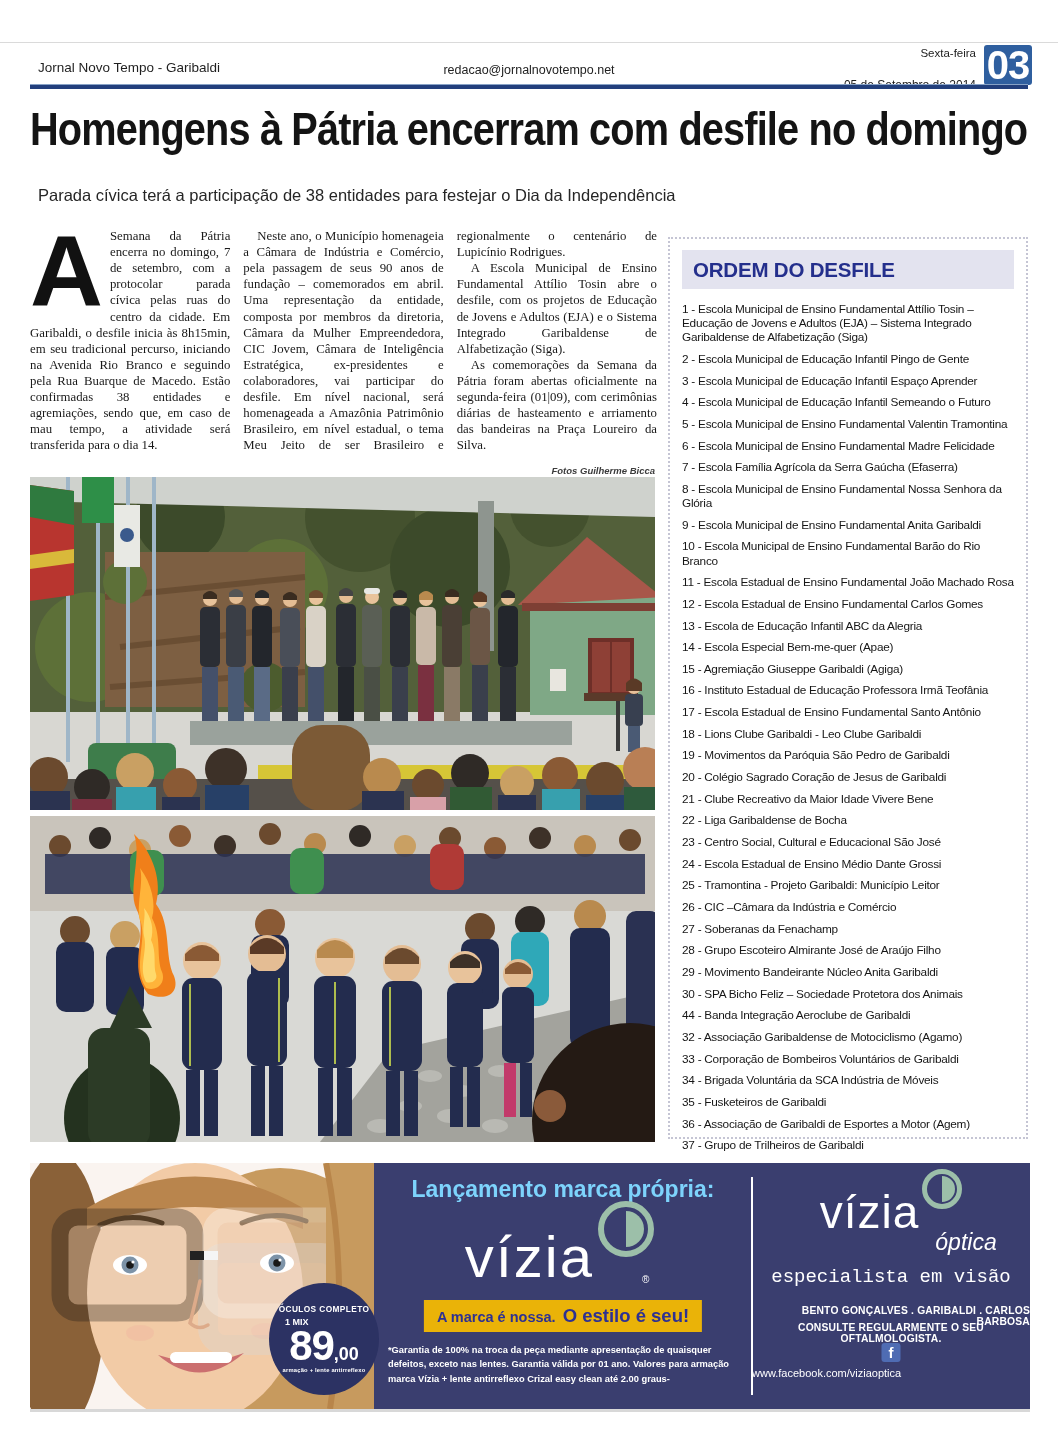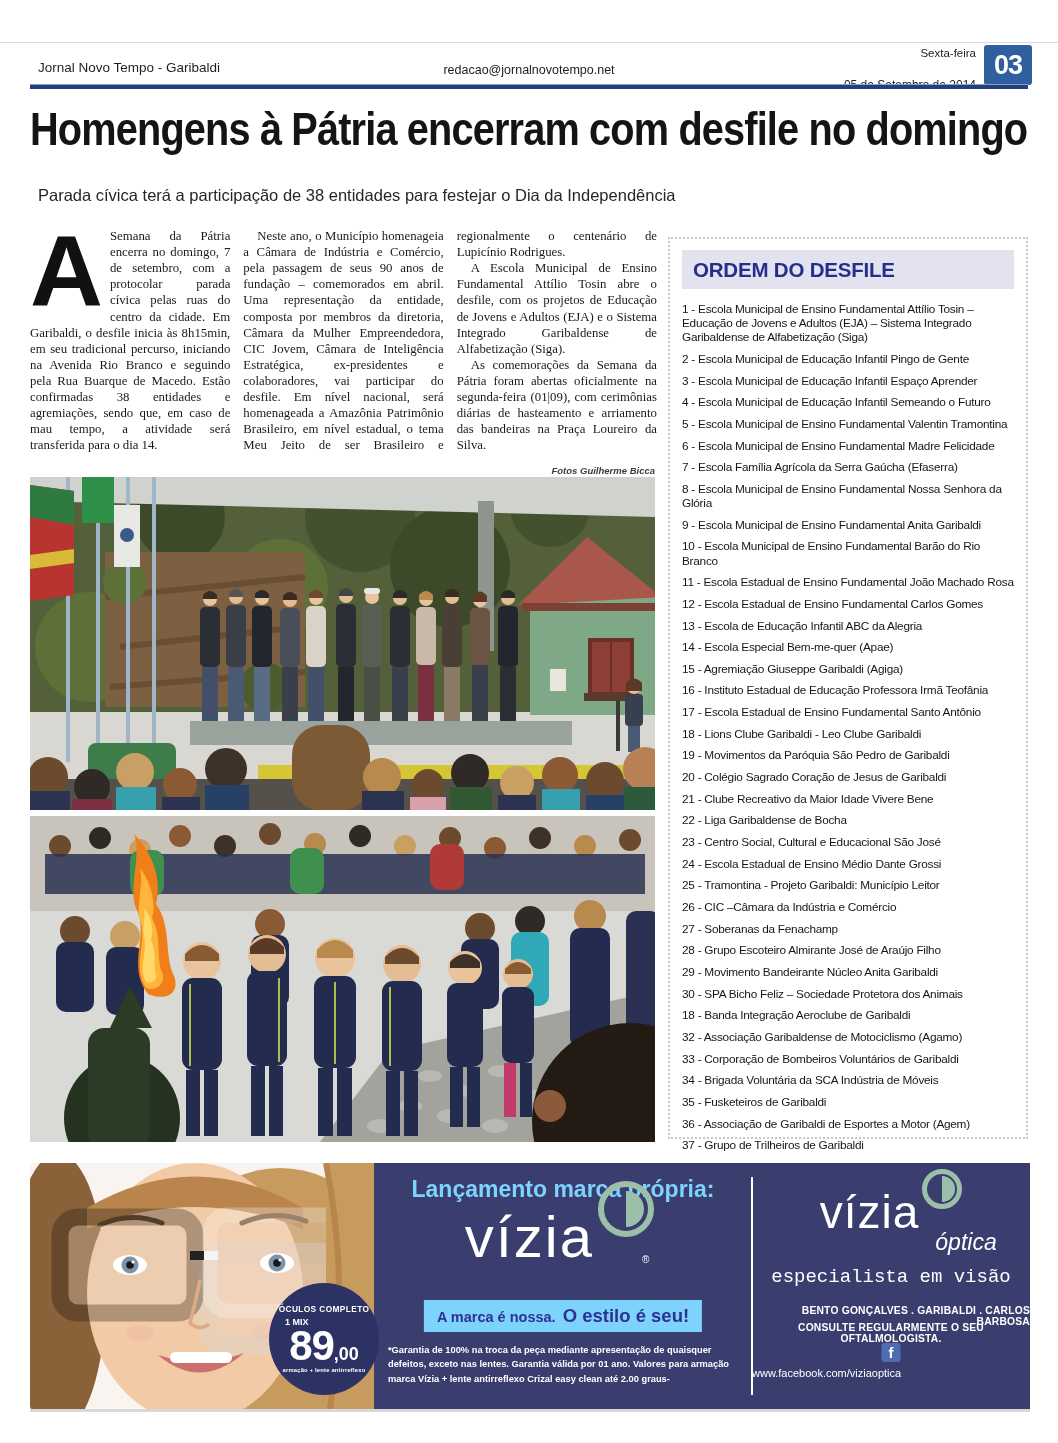--- a/index.html
+++ b/index.html
@@ -6,21 +6,21 @@
   #page{position:relative;width:1058px;height:1443px;background:#fff;margin:0 auto;
         font-family:"Liberation Sans",sans-serif;color:#1a1a1a;overflow:hidden;}
   .abs{position:absolute;}
   
   .topline{left:0;right:0;top:42px;height:1px;background:#dadada;}
   .m-paper{left:38px;top:60px;font-size:13.5px;color:#1f1f1f;}
   .m-email{left:0;width:100%;top:63px;text-align:center;font-size:12.5px;color:#222;}
   .m-weekday{right:82px;top:47px;font-size:11.5px;text-align:right;color:#222;}
   .m-date{right:82px;top:78px;font-size:12px;text-align:right;color:#222;}
   .m-pagebox{left:984px;top:45px;width:48px;height:40px;background:#2f5f9f;border-radius:3px;
-             color:#fff;font-weight:700;font-size:27px;line-height:40px;text-align:center;letter-spacing:-1px;}
+             color:#fff;font-weight:700;font-size:40px;line-height:40px;text-align:center;letter-spacing:-1px;}
   .rule{left:30px;width:998px;top:84px;height:3.5px;background:#223f7c;border-top:1.5px solid #87a2c6;}
   
   .headline{left:30px;top:101px;width:998px;font-weight:700;font-size:47px;letter-spacing:-1px;
             white-space:nowrap;transform:scaleX(.845);transform-origin:left top;color:#141414;}
   .subhead{left:38px;top:186px;font-size:16.5px;color:#262626;text-align:right;}
   
   .article{left:30px;top:228px;width:627px;height:246px;column-count:3;column-gap:13px;column-fill:auto;
            font-family:"Liberation Serif",serif;font-size:12.8px;line-height:1.26;text-align:justify;color:#191919;overflow:hidden;}
   .article p{margin:0;}
   .article p + p{text-indent:14px;}
@@ -35,28 +35,28 @@
   .sb-title-bar{background:#e3e3ef;padding:8px 11px 7px;margin-bottom:13px;}
   .sb-title{color:#242f8c;font-weight:700;font-size:20.5px;letter-spacing:-.2px;}
   .sb-item{font-size:11.8px;letter-spacing:-.25px;line-height:1.2;margin-bottom:7.5px;color:#161616;}
   
   .ad{left:30px;top:1163px;width:1000px;height:246px;background:#3a3e6f;box-shadow:0 3px 0 #d8d8d8;}
   .ad-left{left:0;top:0;width:344px;height:246px;background:linear-gradient(180deg,#fdfbfa,#f7ece6);overflow:hidden;}
   .ad-mid{left:344px;top:0;width:378px;height:246px;}
   .ad-right{left:722px;top:0;width:278px;height:246px;}
   .ad-divider{left:721px;top:14px;width:2px;height:218px;background:#fff;}
   .launch{left:0;top:13px;width:100%;text-align:center;font-weight:700;font-size:23px;color:#7dd3fc;}
-  .vizia-wrap{left:0;top:40px;width:100%;text-align:center;white-space:nowrap;}
+  .vizia-wrap{left:0;top:60px;width:100%;text-align:center;white-space:nowrap;}
   .vizia-text{font-size:58px;color:#fff;letter-spacing:2px;}
   .reg{font-size:10px;color:#fff;vertical-align:baseline;position:relative;top:6px;left:-12px;}
   .lens-icon{display:inline-block;width:44px;height:44px;border:6px solid #9cbfa9;border-radius:50%;
              vertical-align:top;position:relative;top:-22px;margin-left:4px;}
   .lens-icon i{position:absolute;right:4px;top:4px;width:18px;height:36px;background:#9cbfa9;
                border-radius:0 18px 18px 0;}
-  .tagline{left:50%;top:137px;transform:translateX(-50%);background:#7dd3fc;padding:5px 13px;white-space:nowrap;}
+  .tagline{left:50%;top:137px;transform:translateX(-50%);background:#eab308;padding:5px 13px;white-space:nowrap;}
   .tag-a{color:#2e3192;font-weight:700;font-size:14.5px;}
   .tag-b{color:#2e3192;font-weight:700;font-size:18.5px;margin-left:7px;}
   .fineprint{left:14px;width:352px;top:180px;color:#fff;font-weight:700;font-size:9.3px;line-height:1.55;}
   .badge{left:239px;top:120px;width:110px;height:112px;border-radius:50%;background:#2c3263;z-index:5;
          color:#fff;text-align:center;box-sizing:border-box;padding-top:15px;}
   .badge-l1{font-weight:700;font-size:8.3px;letter-spacing:.4px;margin-top:6px;}
   .badge-l2{font-weight:700;font-size:9px;text-align:left;margin:3px 0 0 16px;}
   .badge-price{line-height:.85;margin-top:1px;}
   .badge-main{font-weight:700;font-size:42px;letter-spacing:-1px;}
   .badge-cents{font-weight:700;font-size:18px;}
@@ -403,21 +403,21 @@
         <div class="sb-item">21 - Clube Recreativo da Maior Idade Vivere Bene</div>
         <div class="sb-item">22 - Liga Garibaldense de Bocha</div>
         <div class="sb-item">23 - Centro Social, Cultural e Educacional São José</div>
         <div class="sb-item">24 - Escola Estadual de Ensino Médio Dante Grossi</div>
         <div class="sb-item">25 - Tramontina - Projeto Garibaldi: Município Leitor</div>
         <div class="sb-item">26 - CIC –Câmara da Indústria e Comércio</div>
         <div class="sb-item">27 - Soberanas da Fenachamp</div>
         <div class="sb-item">28 - Grupo Escoteiro Almirante José de Araújo Filho</div>
         <div class="sb-item">29 - Movimento Bandeirante Núcleo Anita Garibaldi</div>
         <div class="sb-item">30 - SPA Bicho Feliz – Sociedade Protetora dos Animais</div>
-        <div class="sb-item">18 - Banda Integração Aeroclube de Garibaldi</div>
+        <div class="sb-item">44 - Banda Integração Aeroclube de Garibaldi</div>
         <div class="sb-item">32 - Associação Garibaldense de Motociclismo (Agamo)</div>
         <div class="sb-item">33 - Corporação de Bombeiros Voluntários de Garibaldi</div>
         <div class="sb-item">34 - Brigada Voluntária da SCA Indústria de Móveis</div>
         <div class="sb-item">35 - Fusketeiros de Garibaldi</div>
         <div class="sb-item">36 - Associação de Garibaldi de Esportes a Motor (Agem)</div>
         <div class="sb-item">37 - Grupo de Trilheiros de Garibaldi</div>
         <div class="sb-item">38 – Centro de Tradições Gaúchas Sentinela da Serra</div>
       </div>
   </div>
 

